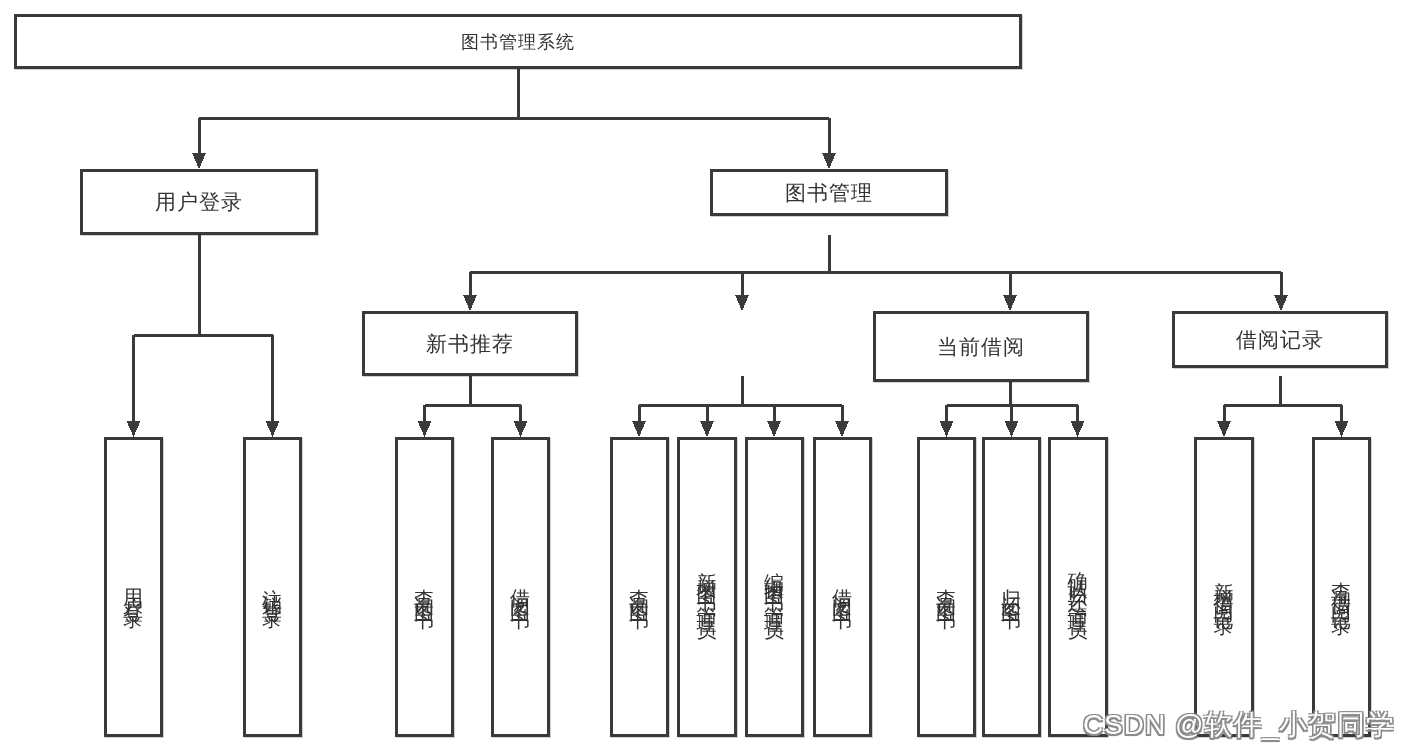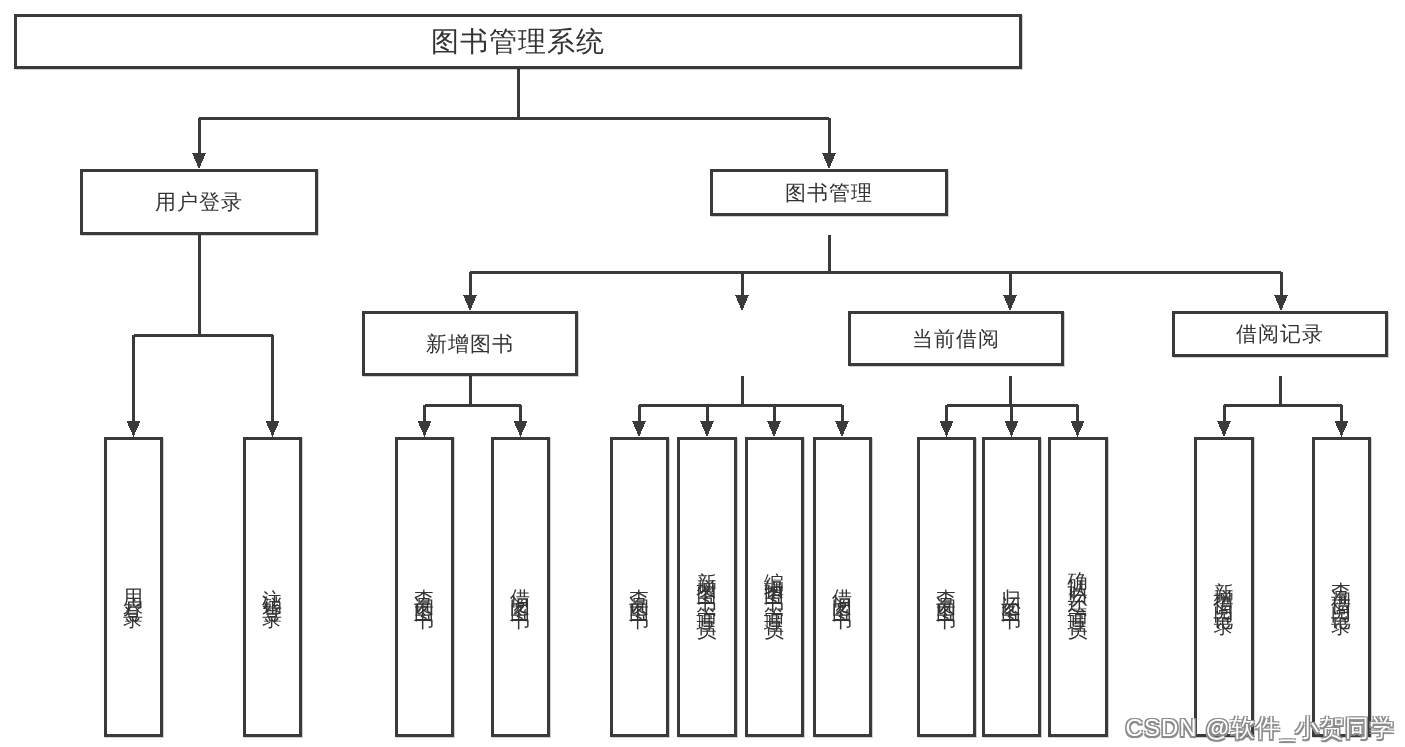--- a/index.html
+++ b/index.html
@@ -24,33 +24,33 @@
   #edges polygon{fill:var(--line);stroke:none;}
   .box{
     position:absolute;
     box-sizing:border-box;
     border:3px solid var(--box-border);
     background:var(--bg);
     display:flex;align-items:center;justify-content:center;
     box-shadow:1px 1px 0 rgba(0,0,0,0.18);
   }
   .box .lbl{white-space:nowrap;}
-  .box.h0 .lbl{font-size:28px;letter-spacing:1px;}
+  .box.h0 .lbl{font-size:18px;letter-spacing:1px;}
   .box.h1 .lbl{font-size:21px;letter-spacing:1px;}
   .box.v .lbl{
     writing-mode:vertical-rl;
     text-orientation:mixed;
     font-size:20px;
     letter-spacing:7px;
     line-height:1;
   }
   #watermark{
     position:absolute;
     right:10px;bottom:3px;
-    font-size:24px;
+    font-size:28px;
     letter-spacing:1px;
     color:var(--wm-fill);
     text-shadow:
       -1.5px -1.5px 0 var(--wm-outline),
        1.5px -1.5px 0 var(--wm-outline),
       -1.5px  1.5px 0 var(--wm-outline),
        1.5px  1.5px 0 var(--wm-outline),
        0 2px 1px #777777;
     white-space:nowrap;
   }
@@ -120,26 +120,26 @@
   </div>
 
   <div class="box h1" style="left:80px;top:169px;width:238px;height:66px">
     <span class="lbl">用户登录</span>
   </div>
   <div class="box h1" style="left:710px;top:169px;width:238px;height:47px">
     <span class="lbl">图书管理</span>
   </div>
 
   <div class="box h1" style="left:362px;top:311px;width:216px;height:65px">
-    <span class="lbl">新增图书</span>
+    <span class="lbl">新书推荐</span>
   </div>
-  <div class="box h1" style="left:848px;top:311px;width:216px;height:55px">
+  <div class="box h1" style="left:873px;top:311px;width:216px;height:71px">
     <span class="lbl">当前借阅</span>
   </div>
-  <div class="box h1" style="left:1172px;top:311px;width:216px;height:46px">
+  <div class="box h1" style="left:1172px;top:311px;width:216px;height:57px">
     <span class="lbl">借阅记录</span>
   </div>
 
   <div class="box v" style="left:104px;top:437px;width:59px;height:300px">
     <span class="lbl">用户登录</span>
   </div>
   <div class="box v" style="left:243px;top:437px;width:59px;height:300px">
     <span class="lbl">注销登录</span>
   </div>
 

